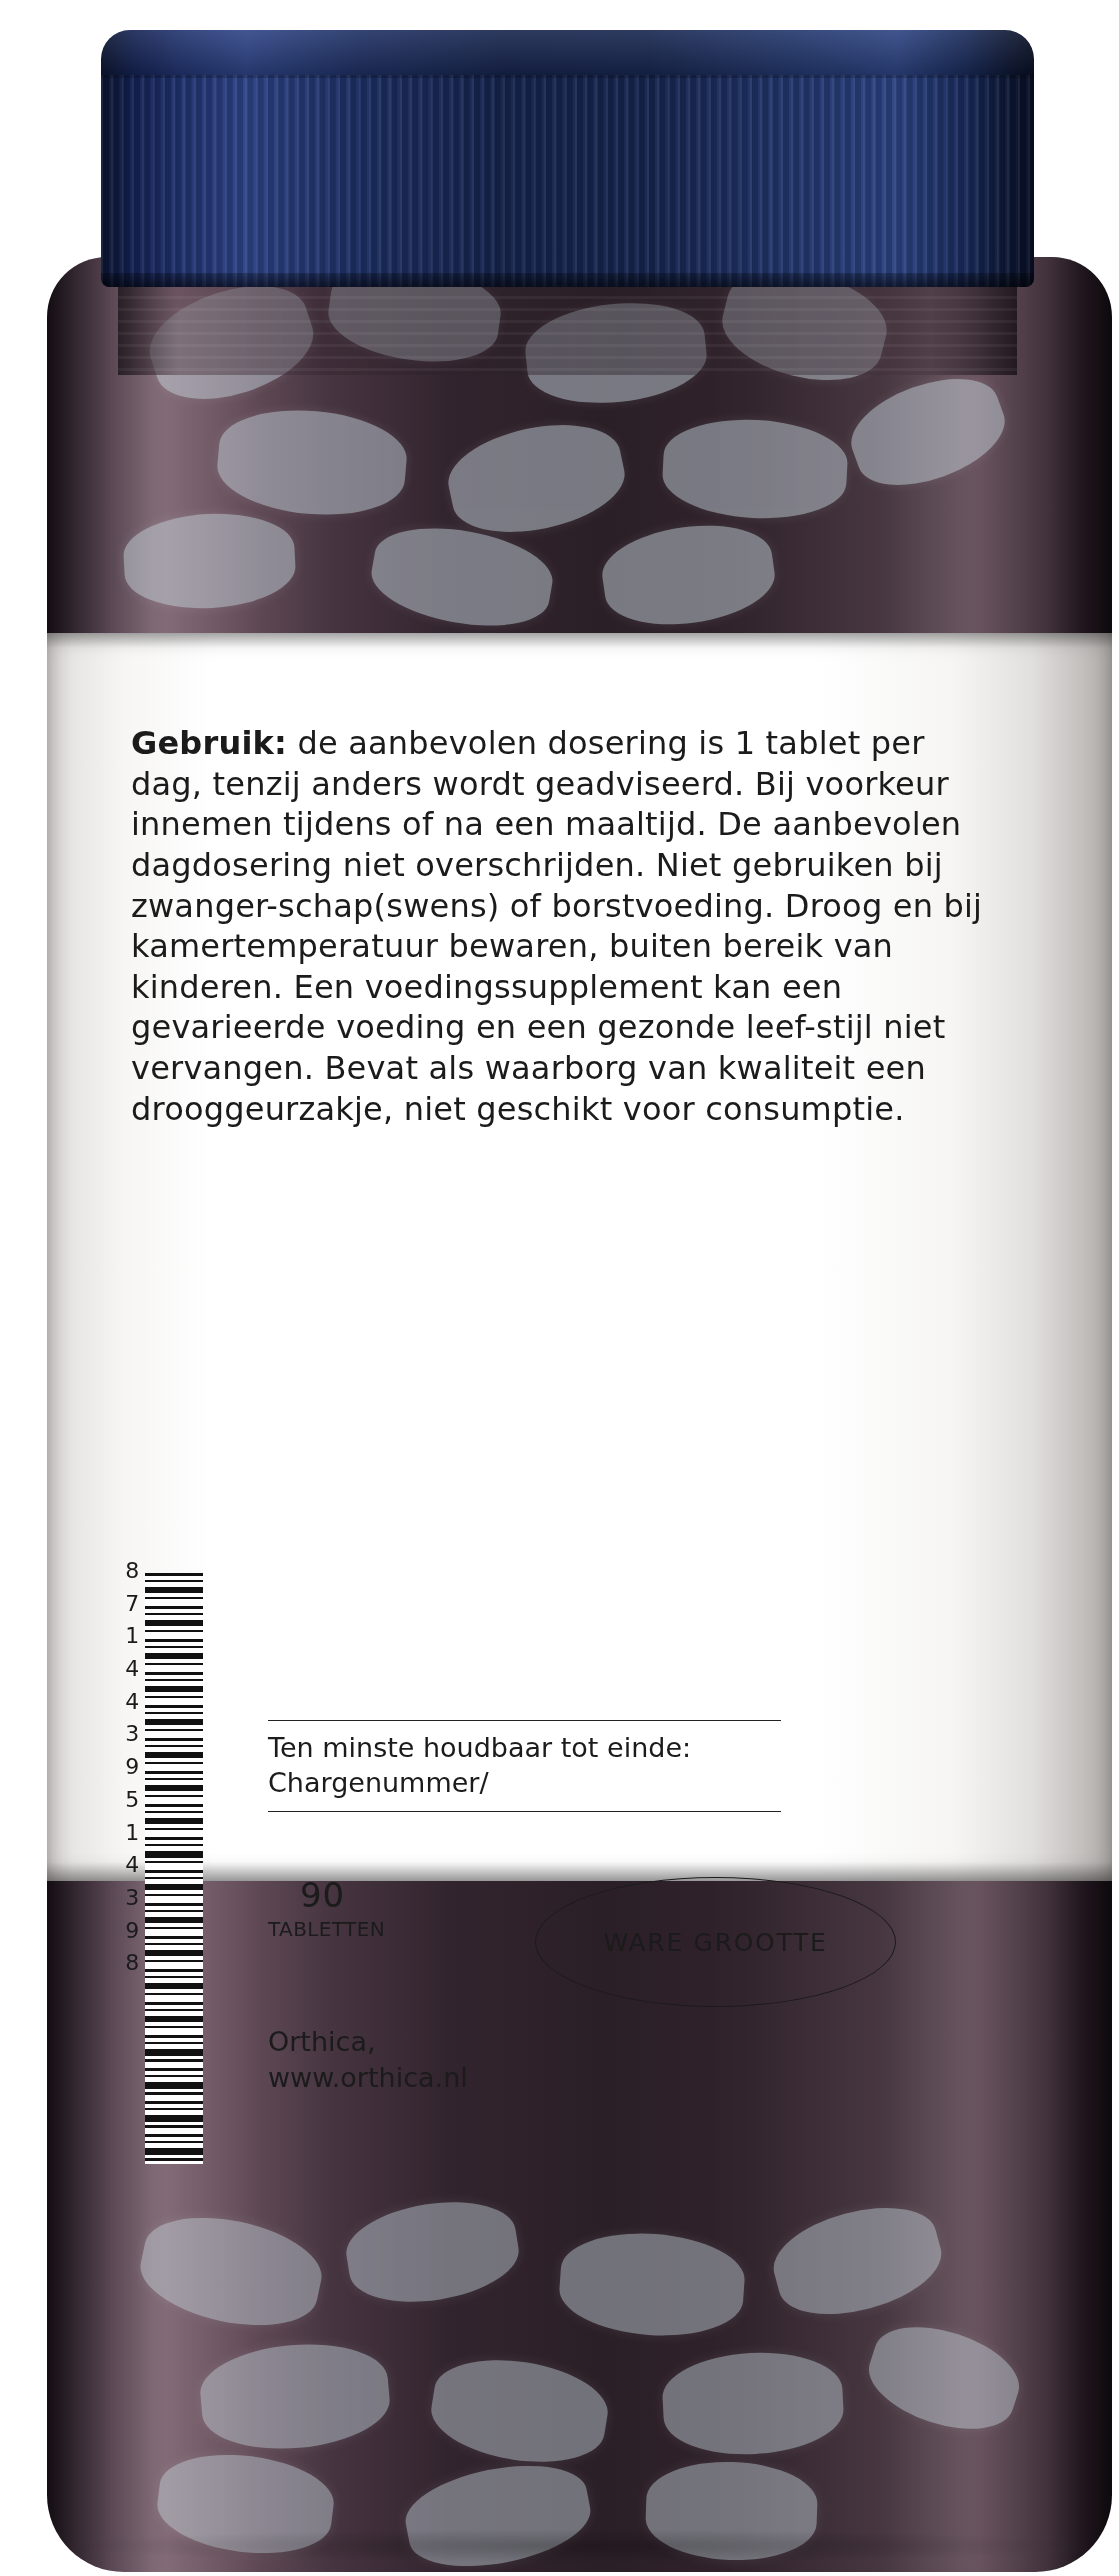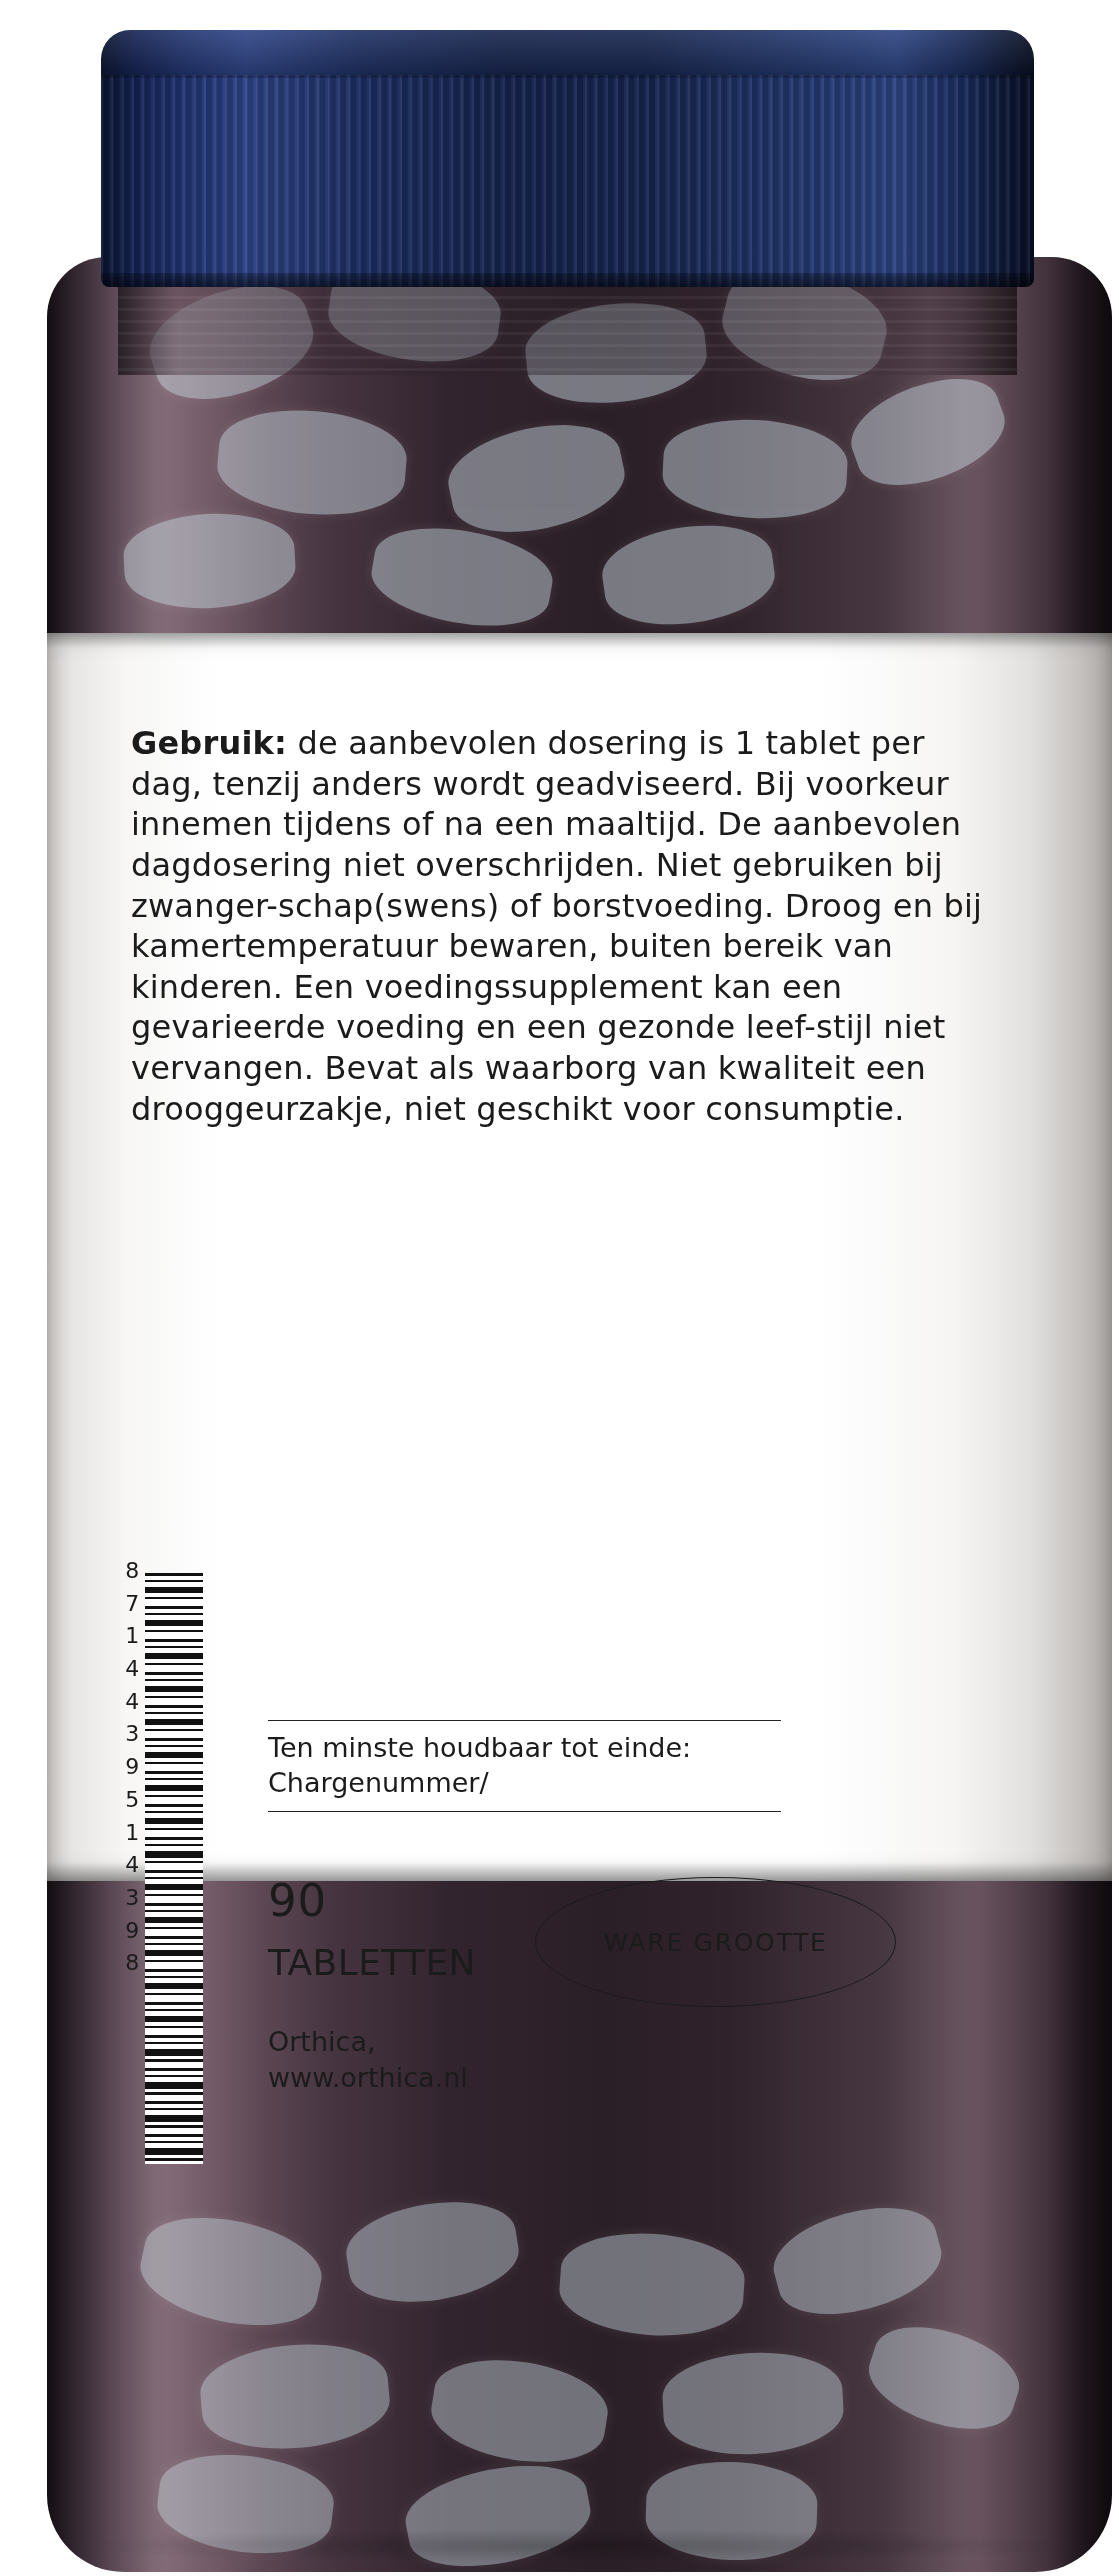--- a/index.html
+++ b/index.html
@@ -275,28 +275,29 @@
     color: #1b1b1b;
   }
 
   .count-block {
     position: absolute;
     left: 221px;
     top: 1245px;
     color: #1b1b1b;
   }
   .count-number {
-    font-size: 45px;
+    font-size: 34px;
     line-height: 1;
     letter-spacing: 0.9px;
+    margin-left: 32px;
   }
   .count-label {
-    font-size: 36px;
+    font-size: 20px;
     line-height: 1.15;
-    margin-top: 19px;
+    margin-top: 6px;
     letter-spacing: 0.4px;
   }
 
   .actual-size {
     position: absolute;
     left: 488px;
     top: 1244px;
     width: 359px;
     height: 128px;
     border: 1.7px solid #1b1b1b;

